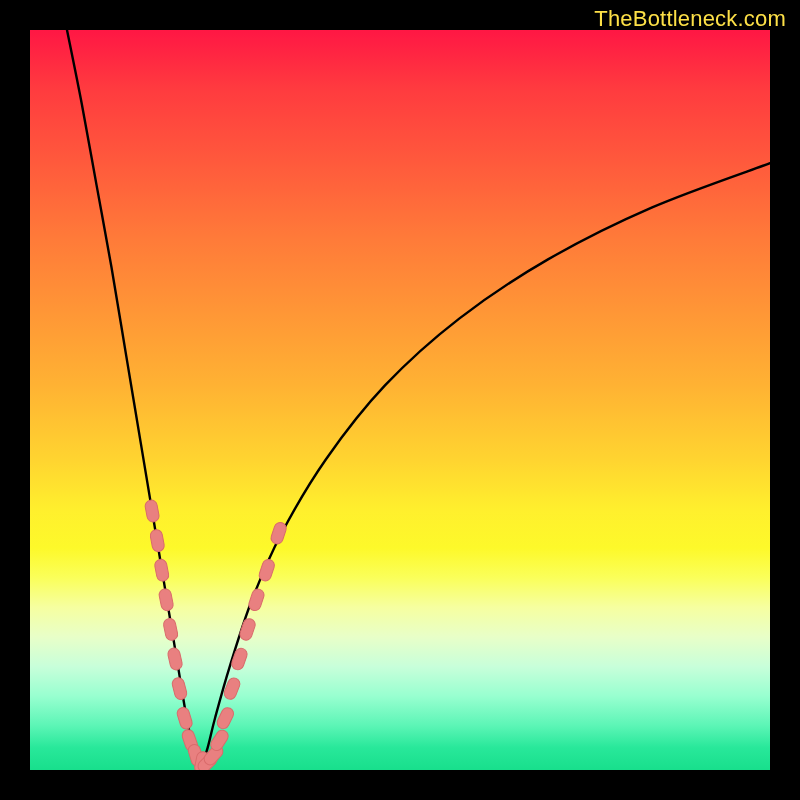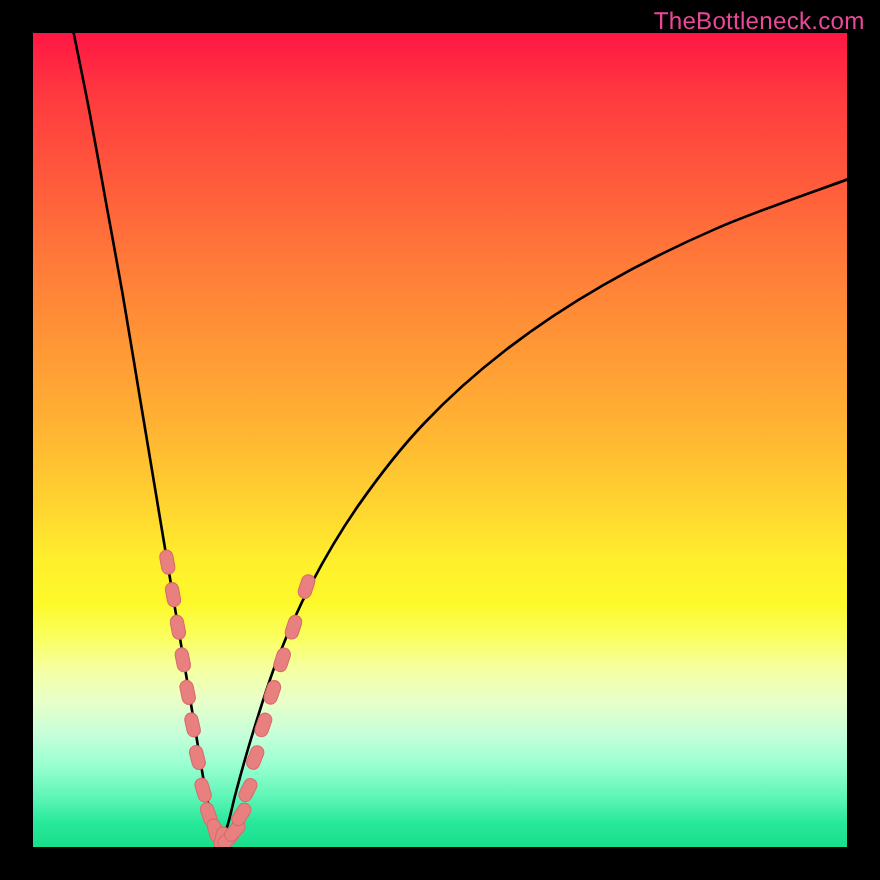--- a/index.html
+++ b/index.html
@@ -49,21 +49,21 @@
     );
   }
   .svg-layer {
     position: absolute;
     inset: 0;
   }
   .watermark {
     position: absolute;
     top: 6px;
     right: 14px;
-    color: #ec4899;
+    color: #fde047;
     font-size: 22px;
     letter-spacing: 0.2px;
     user-select: none;
   }
 </style>
 </head>
 <body>
 
 <div class="frame">
   <div class="plot">

